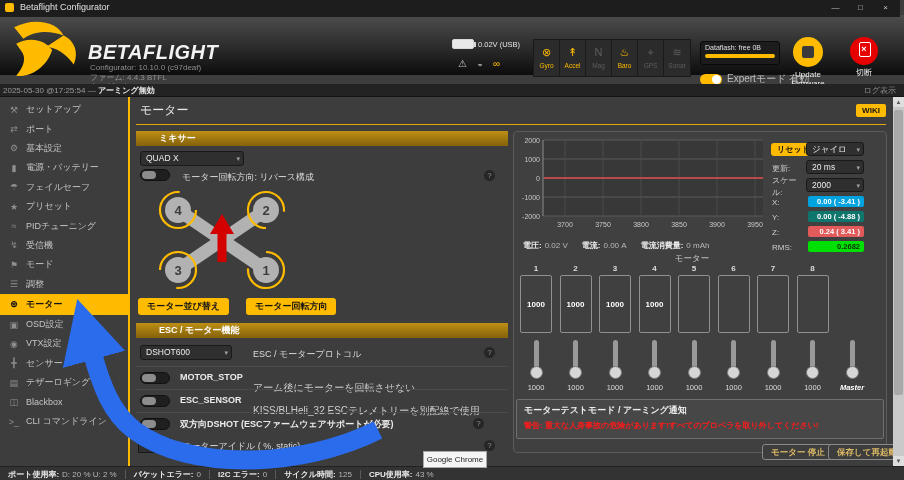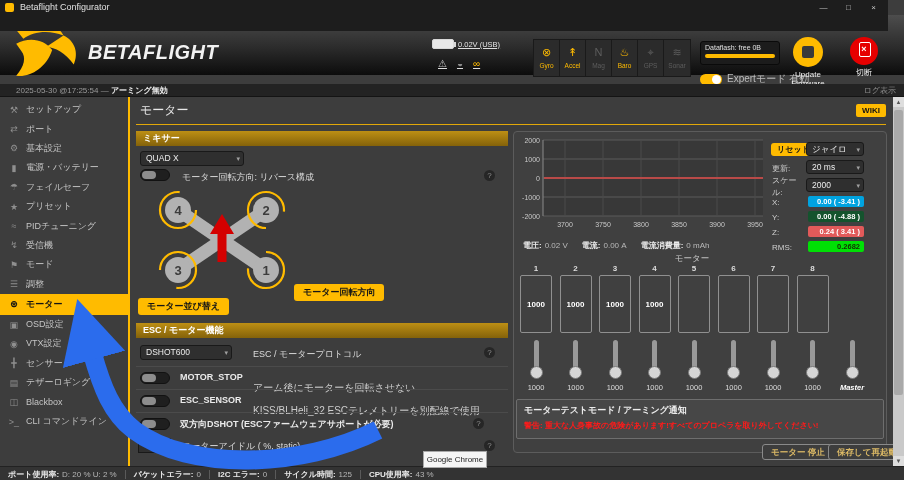--- a/index.html
+++ b/index.html
@@ -1,31 +1,31 @@
 <!DOCTYPE html>
 <html><head>
 <meta charset="utf-8">
 <style>
   html,body{margin:0;padding:0;background:#202020;}
   *{box-sizing:border-box;}
   .screen{position:relative;width:904px;height:480px;overflow:hidden;background:#3d3d3d;
     font-family:"Liberation Sans",sans-serif;color:#ddd;}
   
-  .titlebar{position:absolute;left:0;top:0;right:16px;height:31px;background:#1d1d1d;z-index:5;}
+  .titlebar{position:absolute;left:0;top:0;right:4px;height:17px;background:#1d1d1d;z-index:5;}
   .app-icon{position:absolute;left:5px;top:3px;width:9px;height:9px;background:#ffbb00;border-radius:2px;}
   .tb-title{position:absolute;left:20px;top:2px;font-size:9px;color:#e0e0e0;}
   .win-controls{position:absolute;right:2px;top:0;display:flex;}
   .win-btn{width:25px;height:15px;text-align:center;font-size:8px;line-height:15px;color:#c8c8c8;}
   
   .header{position:absolute;left:0;top:15px;right:0;height:60px;
     background:linear-gradient(180deg,#4d4d4d 0%,#2b2b2b 55%,#0c0c0c 100%);z-index:4;}
   .logo-svg{position:absolute;left:10px;top:4px;}
   .brand{position:absolute;left:88px;top:26px;font-style:italic;font-weight:bold;font-size:20px;color:#f2f2f2;letter-spacing:.5px;}
   .ver{position:absolute;left:90px;top:48px;font-size:8px;line-height:9.5px;color:#8f8f8f;}
-  .batt{position:absolute;left:432px;top:24px;text-decoration:underline;}
+  .batt{position:absolute;left:452px;top:24px;}
   .batt-row{display:flex;align-items:center;gap:4px;}
   .bicon{width:22px;height:10px;border:1px solid #d8d8d8;border-radius:2px;background:#e8e8e8;position:relative;}
   .bicon::after{content:'';position:absolute;right:-3px;top:2px;width:2px;height:5px;background:#d8d8d8;}
   .bvolt{font-size:7.5px;color:#e4e4e4;}
   .batt-icons{display:flex;gap:10px;margin-top:9px;font-size:10px;padding-left:6px;}
   .sensors{position:absolute;left:533px;top:24px;display:flex;height:38px;border:1px solid #1a1a1a;}
   .sensor{width:26px;text-align:center;background:#2b2b2b;border-right:1px solid #1a1a1a;}
   .sensor:last-child{border-right:none;}
   .sensor .g{font-size:11px;line-height:24px;display:block;}
   .sensor .l{font-size:6.5px;display:block;margin-top:-2px;}
@@ -41,37 +41,37 @@
   .update{position:absolute;left:786px;top:22px;width:44px;text-align:center;}
   .chip-circle{width:30px;height:30px;border-radius:50%;background:#ffbb00;margin:0 auto;position:relative;}
   .chip-circle::after{content:'';position:absolute;inset:9px;background:#3a3a3a;border-radius:2px;}
   .hdr-btn-label{font-size:8px;color:#f0f0f0;line-height:9px;margin-top:3px;}
   .disc{position:absolute;left:842px;top:22px;width:44px;text-align:center;}
   .disc-circle{width:28px;height:28px;border-radius:50%;background:#e60000;margin:0 auto;position:relative;color:#fff;}
   .disc-circle::before{content:'';position:absolute;left:9px;top:5px;width:10px;height:13px;border:1.5px solid #fff;border-radius:2px;}
   .disc-x{position:absolute;left:0;right:0;top:7px;font-size:9px;font-weight:bold;color:#fff;}
   
   .armbar{position:absolute;left:0;top:84px;right:0;height:13px;background:#232323;border-bottom:1px solid #141414;
-    font-size:8px;line-height:13px;color:#9a9a9a;padding-left:16px;z-index:4;}
+    font-size:8px;line-height:13px;color:#9a9a9a;padding-left:3px;z-index:4;}
   .armbar b{color:#ededed;}
   .log-link{position:absolute;right:8px;top:0;color:#8d8d8d;}
   
   .sidebar{position:absolute;left:0;top:97px;width:130px;bottom:14px;background:#3d3d3d;
     border-right:2px solid #ffbb00;padding-top:3px;z-index:2;}
   .side-item{height:19.4px;display:flex;align-items:center;font-size:9px;color:#c4c4c4;padding-left:8px;gap:6px;white-space:nowrap;}
   .side-item .ic{width:12px;text-align:center;color:#8f8f8f;font-size:9px;}
   .side-item.active{background:#ffbb00;color:#141414;font-weight:bold;height:21px;}
   .side-item.active .ic{color:#141414;}
   
   .page-title{position:absolute;left:140px;top:102px;font-size:12px;color:#e8e8e8;}
   .wiki{position:absolute;left:856px;top:104px;width:30px;height:13px;background:#ffbb00;color:#141414;
     font-weight:bold;font-size:8px;text-align:center;line-height:13px;border-radius:2px;}
   .title-rule{position:absolute;left:136px;top:124px;width:750px;height:1px;background:#ffbb00;opacity:.85;}
   .sec-header{position:absolute;left:136px;width:372px;height:15px;color:#fff;font-weight:bold;font-size:9px;
-    line-height:15px;padding-left:7px;background:linear-gradient(180deg,#bd8f14,#84620a);}
+    line-height:15px;padding-left:23px;background:linear-gradient(180deg,#bd8f14,#84620a);}
   .select{position:absolute;background:#2f2f2f;border:1px solid #191919;border-radius:3px;color:#ececec;
     font-size:8.5px;line-height:13px;height:15px;padding:0 14px 0 5px;white-space:nowrap;}
   .select::after{content:'▾';position:absolute;right:3px;top:0;color:#a0a0a0;font-size:7px;line-height:13px;}
   .tog{position:absolute;width:30px;height:12px;border-radius:6px;background:#1f1f1f;border:1px solid #121212;}
   .tog .knob{position:absolute;left:1px;top:1px;width:14px;height:8px;border-radius:4px;background:#8d8d8d;}
   .lbl{position:absolute;font-size:9px;color:#dcdcdc;white-space:nowrap;}
   .help{position:absolute;width:11px;height:11px;border-radius:50%;background:#262626;color:#8d8d8d;
     font-size:8px;text-align:center;line-height:11px;}
   .y-btn{position:absolute;background:#ffbb00;color:#151515;font-weight:bold;font-size:9px;
     padding:0 9px;height:17px;line-height:17px;border-radius:3px;white-space:nowrap;}
@@ -136,20 +136,25 @@
     </div>
   </div>
 
   <div class="header">
     <svg class="logo-svg" width="72" height="62" viewBox="0 0 70 60">
       <path d="M4 8 C 22 -2 46 2 52 16 C 38 10 22 12 13 19 Z" fill="#ffbb00"></path>
       <path d="M52 16 C 63 21 67 33 62 44 C 54 33 44 27 35 27 Z" fill="#ffbb00"></path>
       <path d="M6 24 C 18 17 33 19 41 30 C 35 48 19 57 6 55 C 14 46 16 37 11 31 Z" fill="#ffbb00"></path>
     </svg>
     <div class="brand">BETAFLIGHT</div>
+    <div class="ver">
+      <div>Configurator: 10.10.0 (c97deaf)</div>
+      <div>ファーム: 4.4.3 BTFL</div>
+      <div>ターゲット: SPDX/SPEDIXF405(STM32F405)</div>
+    </div>
     <div class="batt">
       <div class="batt-row">
         <div class="bicon"></div>
         <div class="bvolt">0.02V (USB)</div>
       </div>
       <div class="batt-icons" id="batt-icons">
           <span style="color: rgb(185, 185, 185);">⚠</span>
           <span style="color: rgb(138, 138, 138);">◒</span>
           <span style="color: rgb(255, 187, 0);">∞</span>
         </div>
@@ -315,21 +320,21 @@
     </g>
     <g fill="#3c3c3c" font-size="13" font-weight="bold" text-anchor="middle" font-family="Liberation Sans, sans-serif">
       <text x="40" y="31">4</text>
       <text x="128" y="31">2</text>
       <text x="40" y="91">3</text>
       <text x="128" y="91">1</text>
     </g>
   </svg>
 
   <div class="y-btn" style="left:138px;top:298px;">モーター並び替え</div>
-  <div class="y-btn" style="left:246px;top:284px;margin-left:48px;">モーター回転方向</div>
+  <div class="y-btn" style="left:246px;top:298px;">モーター回転方向</div>
 
   <div class="sec-header" style="top:323px;">ESC / モーター機能</div>
   <div class="select" style="left:140px;top:345px;width:92px;">DSHOT600</div>
   <div class="lbl" style="left:253px;top:348px;">ESC / モータープロトコル</div>
   <div class="help" style="left:484px;top:347px;">?</div>
   <div class="esc-rows" id="esc-features">
       <div class="esc-row" style="top: 0px;">
         <div class="tog" style="left: 4px; top: 5px;">
           <div class="knob"></div>
         </div>
@@ -388,21 +393,21 @@
   <div class="y-btn" style="left:771px;top:143px;height:13px;line-height:13px;font-size:8px;padding:0 6px;">リセット</div>
   <div class="select" style="left:806px;top:142px;width:58px;height:14px;">ジャイロ</div>
   <div class="glabel" style="left:772px;top:163px;">更新:</div>
   <div class="select" style="left:806px;top:160px;width:58px;height:14px;">20 ms</div>
   <div class="glabel" style="left:772px;top:175px;width:32px;white-space:normal;line-height:12px;">スケール:</div>
   <div class="select" style="left:806px;top:178px;width:58px;height:14px;">2000</div>
   <div id="axis-rows">
       <div class="glabel" style="left: 772px; top: 198px;">X:</div>
       <div class="pill" style="top: 196px; background: rgb(0, 163, 224); color: rgb(255, 255, 255);">0.00 ( -3.41 )</div>
       <div class="glabel" style="left: 772px; top: 213px;">Y:</div>
-      <div class="pill" style="top: 211px; background: #14532d; color: rgb(255, 255, 255);">0.00 ( -4.88 )</div>
+      <div class="pill" style="top: 211px; background: #0f766e; color: rgb(255, 255, 255);">0.00 ( -4.88 )</div>
       <div class="glabel" style="left: 772px; top: 228px;">Z:</div>
       <div class="pill" style="top: 226px; background: rgb(226, 90, 90); color: rgb(255, 255, 255);">0.24 ( 3.41 )</div>
       <div class="glabel" style="left: 772px; top: 243px;">RMS:</div>
       <div class="pill" style="top: 241px; background: rgb(0, 224, 5); color: rgb(16, 48, 0);">0.2682</div>
     </div>
 
   <div class="telemetry" id="telemetry">
       <div><b>電圧:</b><span>0.02 V</span></div>
       <div><b>電流:</b><span>0.00 A</span></div>
       <div><b>電流消費量:</b><span>0 mAh</span></div>

